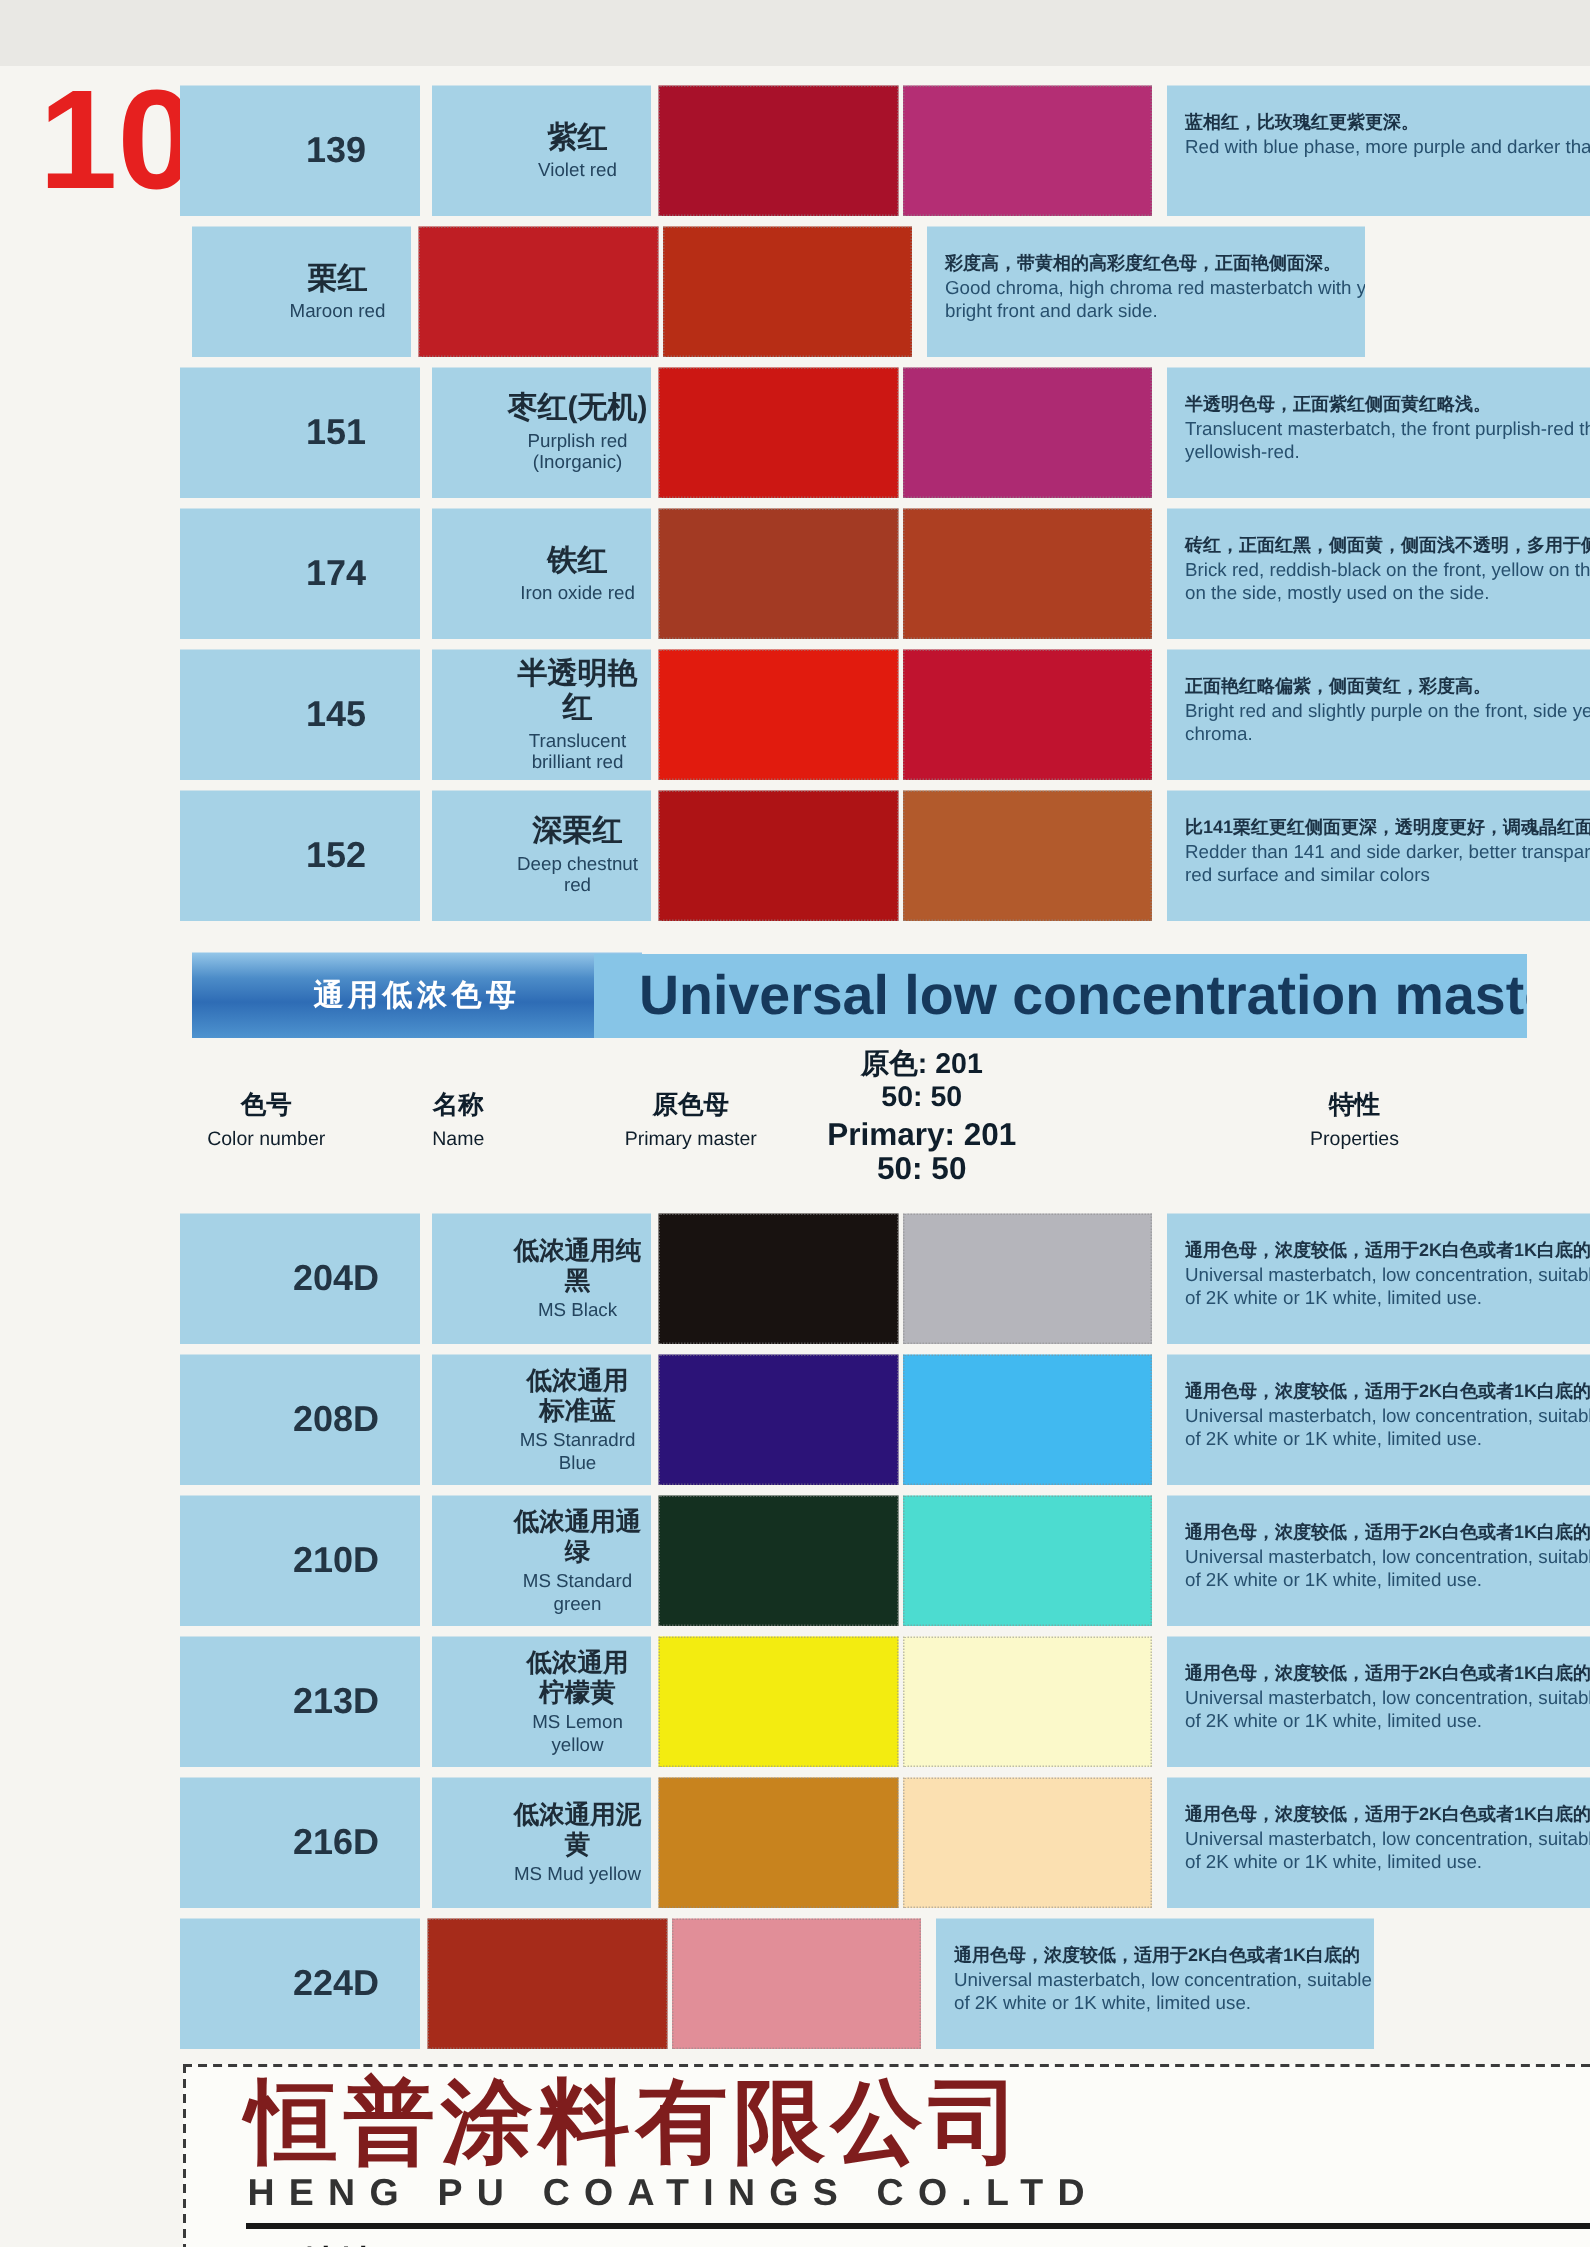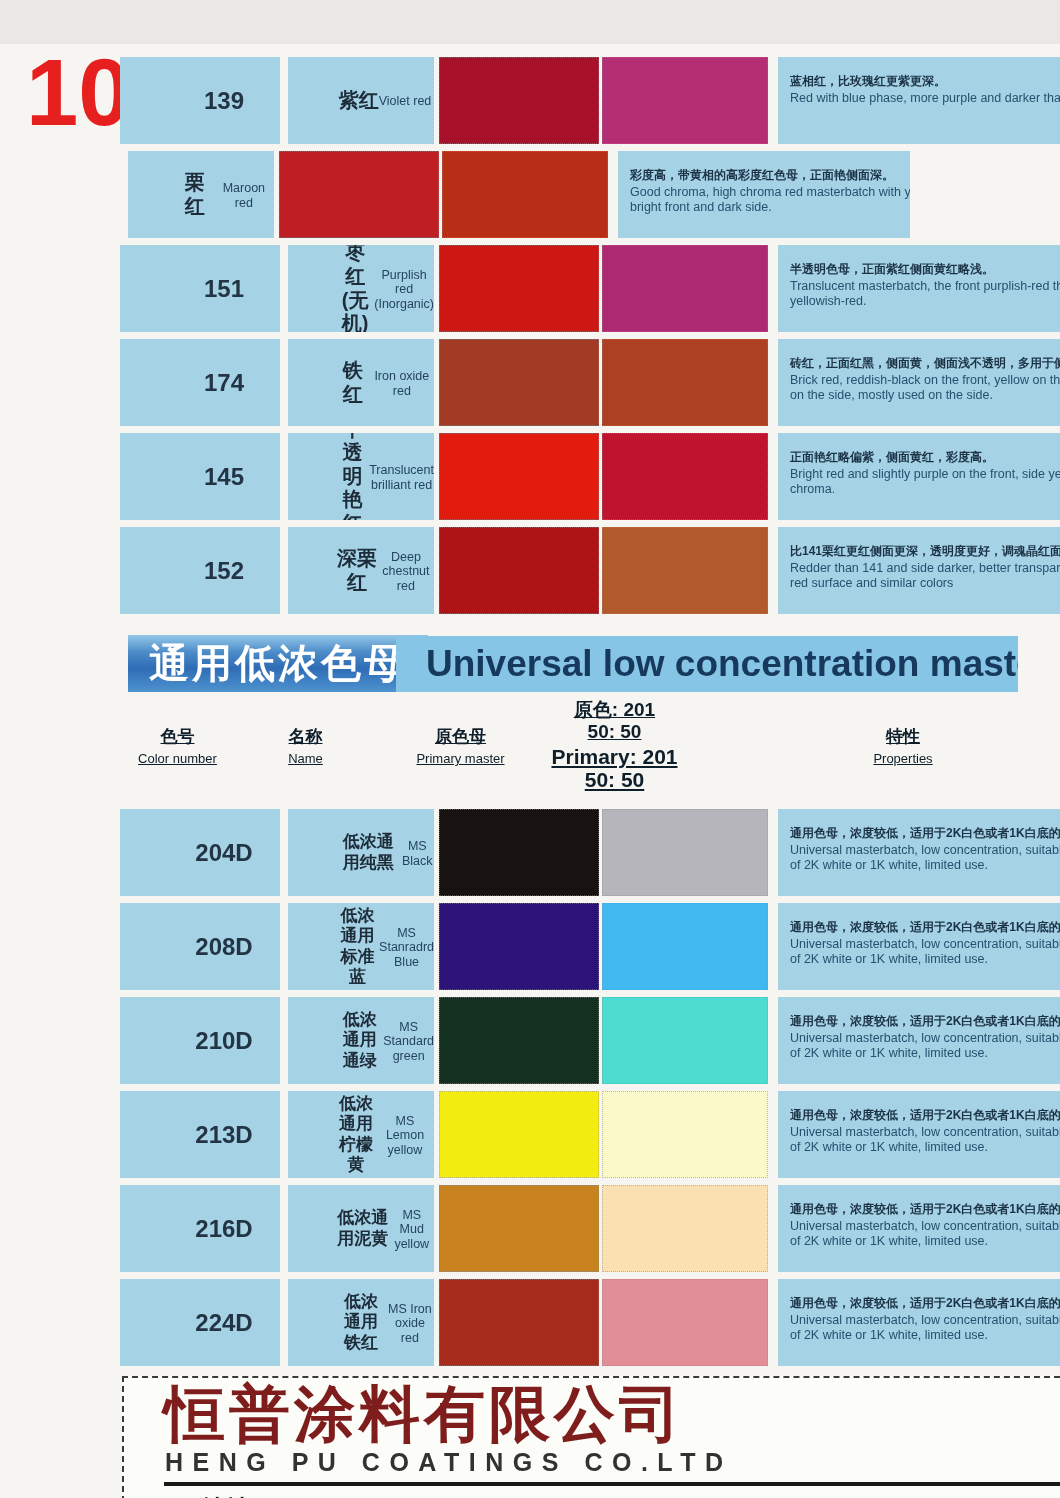--- a/index.html
+++ b/index.html
@@ -8,41 +8,41 @@
   .page-num{position:absolute;left:26px;top:2px;font-size:94px;font-weight:700;
             color:#e6201f;line-height:1;}
   
   .tbl{position:absolute;left:120px;}
   .upper{top:13px;}
   .lower{top:765px;}
   .row{display:flex;align-items:stretch;height:87px;margin-bottom:7px;}
   .cell{background:#a6d2e6;padding-left:48px;}
   .code{width:112px;display:flex;align-items:center;justify-content:center;
         font-weight:700;font-size:24px;color:#233544;}
-  .name{width:98px;margin-left:8px;display:flex;flex-direction:row;
+  .name{width:98px;margin-left:8px;display:flex;flex-direction:column;
         align-items:center;justify-content:center;text-align:center;overflow:hidden;}
   .name .zh{font-weight:700;font-size:20px;color:#1d2c38;white-space:pre-line;line-height:1.18;}
   .lower .name .zh{font-size:17px;}
   .name .en{font-size:12.5px;color:#24455f;white-space:pre-line;line-height:1.15;margin-top:2px;}
   .swatch{border:1px dotted rgba(140,140,140,.55);box-sizing:border-box;}
   .s1{width:160px;margin-left:5px;}
   .s2{width:166px;margin-left:3px;}
   .props{width:292px;margin-left:10px;padding:17px 0 0 12px;box-sizing:border-box;overflow:hidden;}
   .props .dzh{font-size:12px;font-weight:600;color:#1c3346;white-space:pre;line-height:15px;}
   .props .den{font-size:12.5px;color:#27506e;white-space:pre;line-height:15px;margin-top:2px;}
   
   .badge{position:absolute;left:128px;top:591px;width:300px;height:57px;
          background:linear-gradient(180deg,#95c7e9 0%,#4c8cc8 30%,#2e6cb5 58%,#4e93cf 100%);
-         color:#fff;font-size:40px;font-weight:700;letter-spacing:3px;
+         color:#fff;font-size:20px;font-weight:700;letter-spacing:3px;
          display:flex;align-items:center;justify-content:center;}
   .banner{position:absolute;left:396px;top:592px;width:622px;height:56px;background:#87c5e7;
           color:#16395c;font-size:37px;font-weight:700;display:flex;align-items:center;
           padding-left:30px;box-sizing:border-box;white-space:nowrap;overflow:hidden;}
   
-  .head{position:absolute;text-align:center;color:#0f1e2b;text-decoration:underline;}
+  .head{position:absolute;text-align:center;color:#0f1e2b;}
   .head .zh{font-size:17px;font-weight:700;}
   .head .en{font-size:13px;margin-top:3px;}
   .h-code{left:120px;width:115px;top:681px;}
   .h-name{left:248px;width:115px;top:681px;}
   .h-primary{left:388px;width:145px;top:681px;}
   .h-props{left:828px;width:150px;top:681px;}
   .h-mix{left:522px;width:185px;top:655px;}
   .h-mix .mzh{font-size:19px;font-weight:700;white-space:pre-line;line-height:22px;}
   .h-mix .men{font-size:21px;font-weight:700;white-space:pre-line;line-height:23px;margin-top:2px;}
   
@@ -262,24 +262,20 @@
       <div class="swatch s2" style="background-color: rgb(251, 224, 177);"></div>
       <div class="cell props">
         <div class="dzh">通用色母，浓度较低，适用于2K白色或者1K白底的</div>
         <div class="den">Universal masterbatch, low concentration, suitable fo
 of 2K white or 1K white, limited use.</div>
       </div>
     </div>
 
     <div class="row">
       <div class="cell code">224D</div>
-      <div class="cell name">
-        <div class="zh">低浓通用铁红</div>
-        <div class="en">MS Iron oxide red</div>
-      </div>
       <div class="swatch s1" style="background-color: rgb(166, 43, 26);"></div>
       <div class="swatch s2" style="background-color: rgb(225, 142, 152);"></div>
       <div class="cell props">
         <div class="dzh">通用色母，浓度较低，适用于2K白色或者1K白底的</div>
         <div class="den">Universal masterbatch, low concentration, suitable fo
 of 2K white or 1K white, limited use.</div>
       </div>
     </div>
   </section>
 

